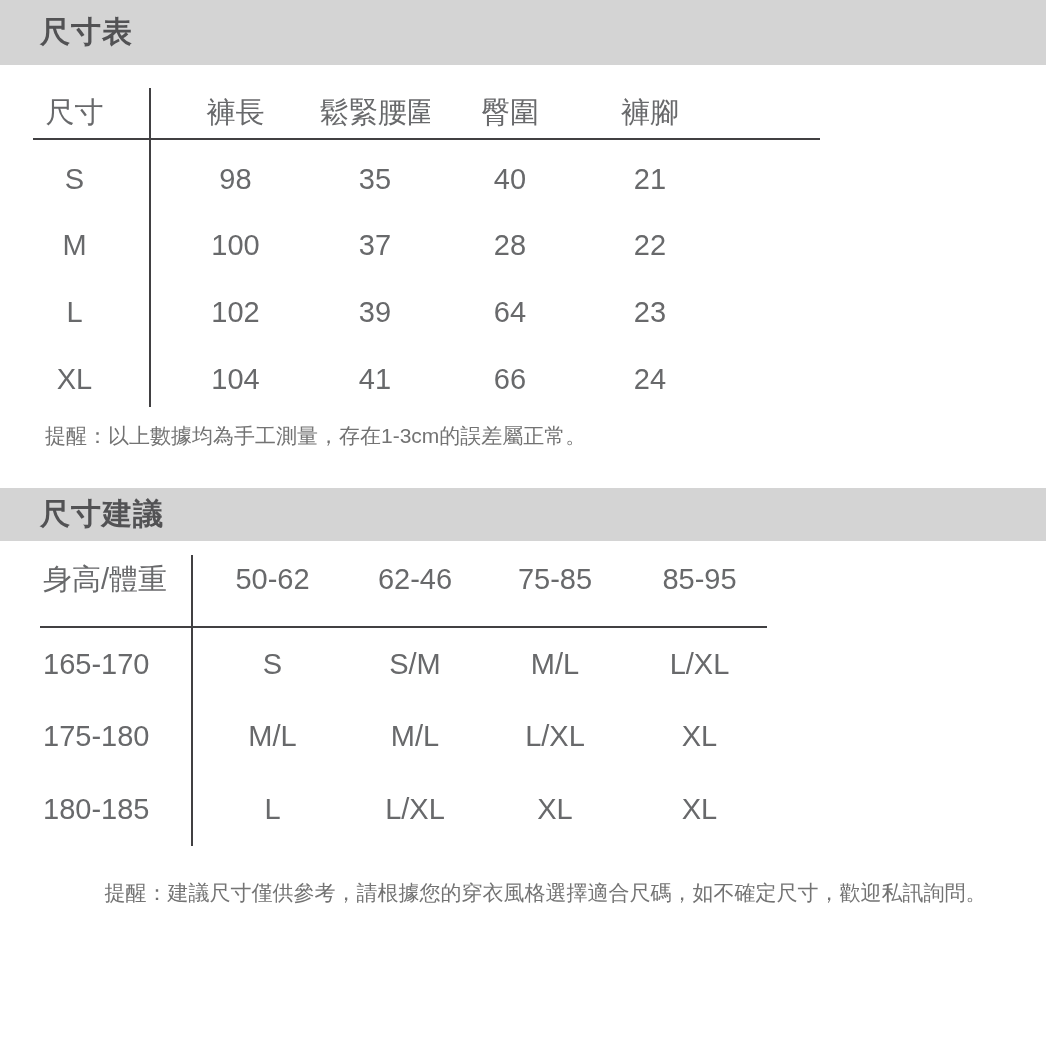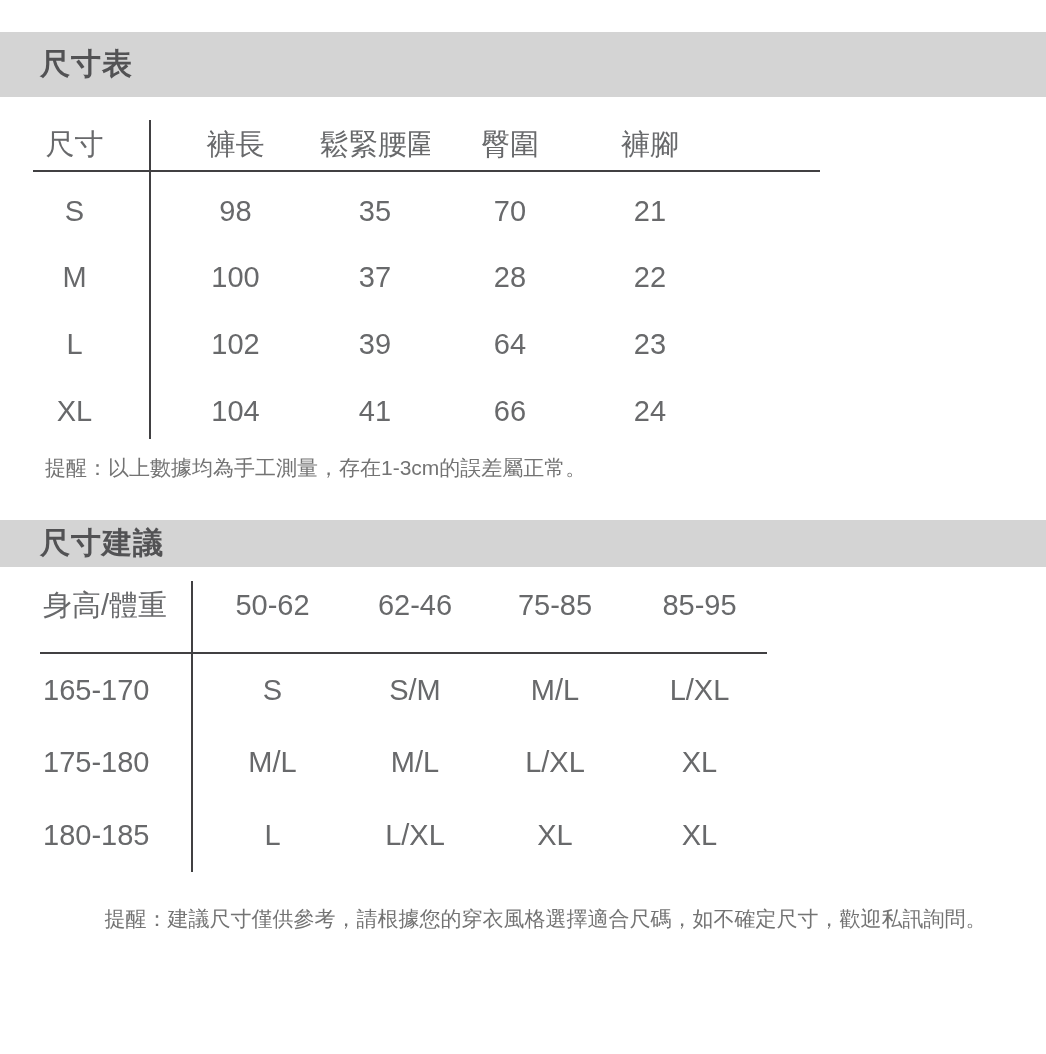--- a/index.html
+++ b/index.html
@@ -9,22 +9,22 @@
     font-family:"Liberation Sans","DejaVu Sans",sans-serif;
     color:#68696b;
     overflow:hidden;
   }
   .banner {
     background:#d4d4d4;
     display:flex; align-items:center;
     padding-left:40px;
     width:1046px;
   }
-  .banner-1 { margin-top:32px; height:65px; }
-  .banner-2 { margin-top:40px; height:47px; }
+  .banner-1 { height:65px; }
+  .banner-2 { margin-top:40px; height:53px; }
   .banner h2 {
     font-size:30px; font-weight:700; color:#525254; letter-spacing:1px;
   }
   table { border-collapse:collapse; table-layout:fixed; }
   th, td {
     font-weight:400; font-size:29px; color:#68696b;
     text-align:center; vertical-align:middle;
     overflow:hidden; white-space:nowrap;
   }
   
@@ -70,21 +70,21 @@
         <th>臀圍</th>
         <th>褲腳</th>
         <th></th>
       </tr>
     </thead>
     <tbody>
       <tr>
         <td class="c0">S</td>
         <td>98</td>
         <td>35</td>
-        <td>70</td>
+        <td>40</td>
         <td>21</td>
         <td></td>
       </tr>
       <tr>
         <td class="c0">M</td>
         <td>100</td>
         <td>37</td>
         <td>28</td>
         <td>22</td>
         <td></td>

